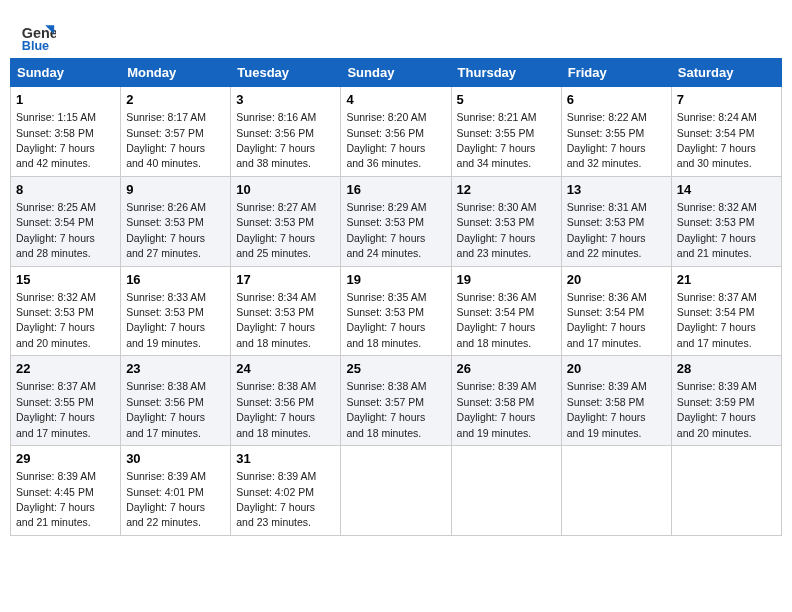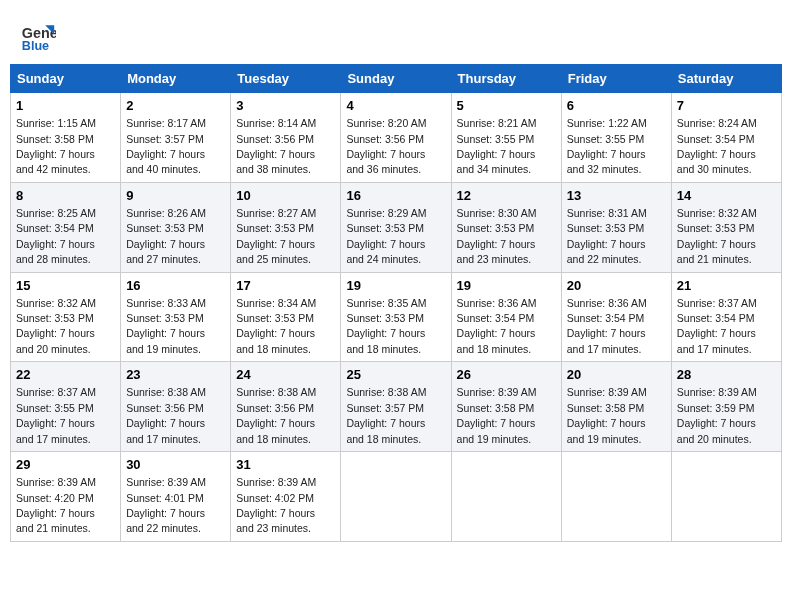--- a/index.html
+++ b/index.html
@@ -34,21 +34,20 @@
       color: #222;
     }
     .location {
       font-size: 14px;
       color: #555;
       margin-top: 2px;
     }
     .calendar-table {
       width: 100%;
       border-collapse: collapse;
-      margin-top: 6px;
       font-size: 11px;
     }
     .calendar-table th {
       background-color: #1565c0;
       color: #fff;
       text-align: left;
       padding: 6px 6px;
       font-size: 13px;
       font-weight: bold;
       border: 1px solid #1565c0;
@@ -117,33 +116,33 @@
       <tr>
         <td><span class="day-num">1</span>
         <span class="day-detail">Sunrise: 1:15 AM</span><br>
         <span class="day-detail">Sunset: 3:58 PM</span><br>
         <span class="day-detail">Daylight: 7 hours and 42 minutes.</span></td>
         <td><span class="day-num">2</span>
         <span class="day-detail">Sunrise: 8:17 AM</span><br>
         <span class="day-detail">Sunset: 3:57 PM</span><br>
         <span class="day-detail">Daylight: 7 hours and 40 minutes.</span></td>
         <td><span class="day-num">3</span>
-        <span class="day-detail">Sunrise: 8:14 AM</span><br>
+        <span class="day-detail">Sunrise: 8:16 AM</span><br>
         <span class="day-detail">Sunset: 3:56 PM</span><br>
         <span class="day-detail">Daylight: 7 hours and 38 minutes.</span></td>
         <td><span class="day-num">4</span>
         <span class="day-detail">Sunrise: 8:20 AM</span><br>
         <span class="day-detail">Sunset: 3:56 PM</span><br>
         <span class="day-detail">Daylight: 7 hours and 36 minutes.</span></td>
         <td><span class="day-num">5</span>
         <span class="day-detail">Sunrise: 8:21 AM</span><br>
         <span class="day-detail">Sunset: 3:55 PM</span><br>
         <span class="day-detail">Daylight: 7 hours and 34 minutes.</span></td>
         <td><span class="day-num">6</span>
-        <span class="day-detail">Sunrise: 1:22 AM</span><br>
+        <span class="day-detail">Sunrise: 8:22 AM</span><br>
         <span class="day-detail">Sunset: 3:55 PM</span><br>
         <span class="day-detail">Daylight: 7 hours and 32 minutes.</span></td>
         <td><span class="day-num">7</span>
         <span class="day-detail">Sunrise: 8:24 AM</span><br>
         <span class="day-detail">Sunset: 3:54 PM</span><br>
         <span class="day-detail">Daylight: 7 hours and 30 minutes.</span></td>
       </tr>
       <tr>
         <td><span class="day-num">8</span>
         <span class="day-detail">Sunrise: 8:25 AM</span><br>
@@ -230,21 +229,21 @@
         <span class="day-detail">Sunset: 3:58 PM</span><br>
         <span class="day-detail">Daylight: 7 hours and 19 minutes.</span></td>
         <td><span class="day-num">28</span>
         <span class="day-detail">Sunrise: 8:39 AM</span><br>
         <span class="day-detail">Sunset: 3:59 PM</span><br>
         <span class="day-detail">Daylight: 7 hours and 20 minutes.</span></td>
       </tr>
       <tr>
         <td><span class="day-num">29</span>
         <span class="day-detail">Sunrise: 8:39 AM</span><br>
-        <span class="day-detail">Sunset: 4:20 PM</span><br>
+        <span class="day-detail">Sunset: 4:45 PM</span><br>
         <span class="day-detail">Daylight: 7 hours and 21 minutes.</span></td>
         <td><span class="day-num">30</span>
         <span class="day-detail">Sunrise: 8:39 AM</span><br>
         <span class="day-detail">Sunset: 4:01 PM</span><br>
         <span class="day-detail">Daylight: 7 hours and 22 minutes.</span></td>
         <td><span class="day-num">31</span>
         <span class="day-detail">Sunrise: 8:39 AM</span><br>
         <span class="day-detail">Sunset: 4:02 PM</span><br>
         <span class="day-detail">Daylight: 7 hours and 23 minutes.</span></td>
         <td class="empty-cell"></td>

